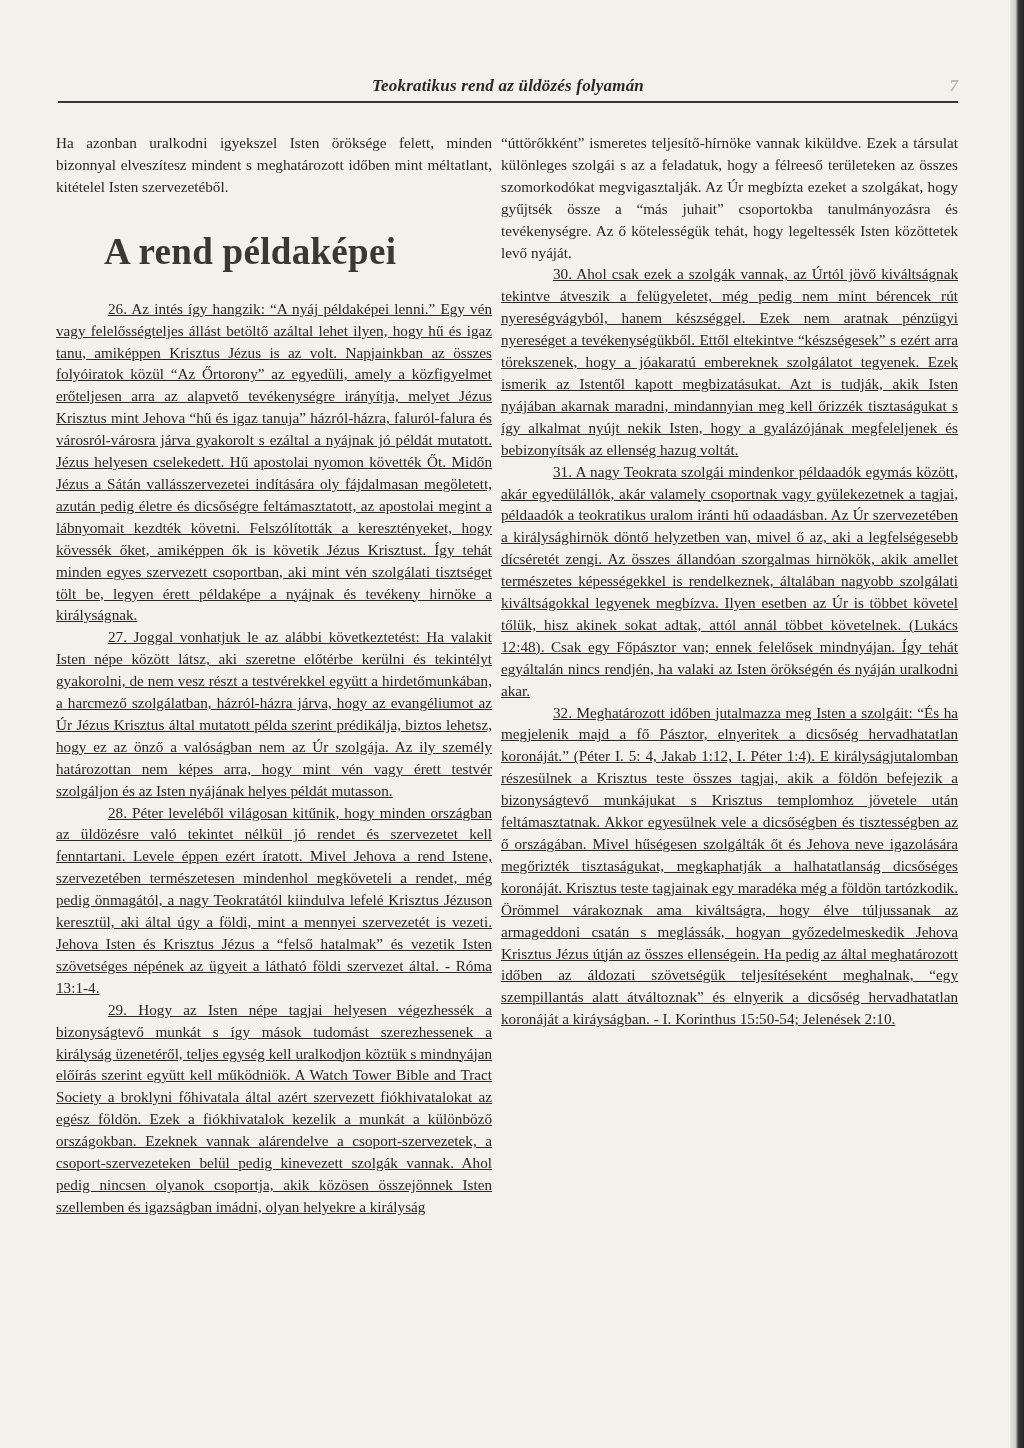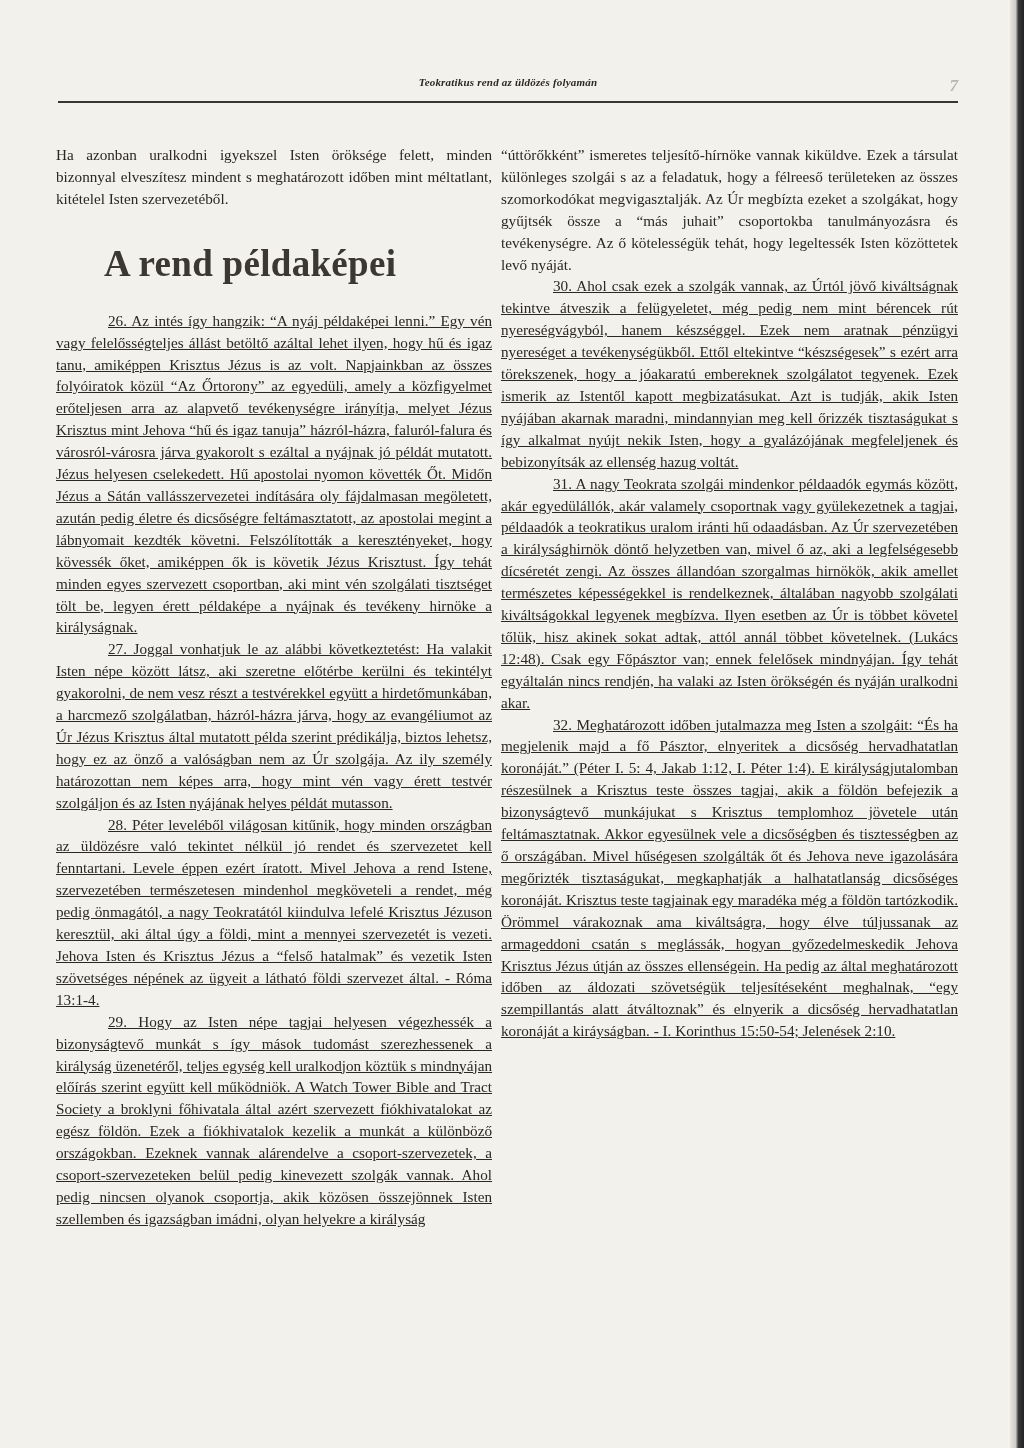--- a/index.html
+++ b/index.html
@@ -12,34 +12,34 @@
   }
   .right-edge {
     position:absolute; top:0; right:0; width:14px; height:1448px;
     background:linear-gradient(to right,#e8e6e0 0,#cfccc5 40%,#3a3a3a 60%,#222 100%);
   }
   .header {
     position:absolute; left:58px; top:76px; width:900px; height:24px;
   }
   .running-title {
     position:absolute; left:0; width:900px; text-align:center; top:0;
-    font-style:italic; font-weight:bold; font-size:11px;
+    font-style:italic; font-weight:bold; font-size:17px;
     font-family:"Liberation Serif", serif; color:#2b2825;
     letter-spacing:0.2px;
   }
   .page-number {
     position:absolute; right:0; top:0; font-style:italic; font-size:17px;
     color:#b9b6b0; font-weight:bold;
   }
   .header-rule {
     position:absolute; left:58px; top:101px; width:900px; height:2px;
     background:#3a3633;
   }
   .column {
-    position:absolute; top:144px; width:436px;
+    position:absolute; top:132px; width:436px;
     font-size:15.2px; line-height:21.9px; text-align:justify;
   }
   .col-left { left:56px; }
   .col-right { left:501px; width:457px; }
   .column p { margin:0; }
   .column p.indent { text-indent:52px;text-decoration:underline; }
   .section-title {
     font-family:"Liberation Serif", "DejaVu Serif", serif;
     font-weight:bold; font-size:37px; color:#3b3733;
     text-align:left; margin:30px 0 22px 48px; line-height:48px;

